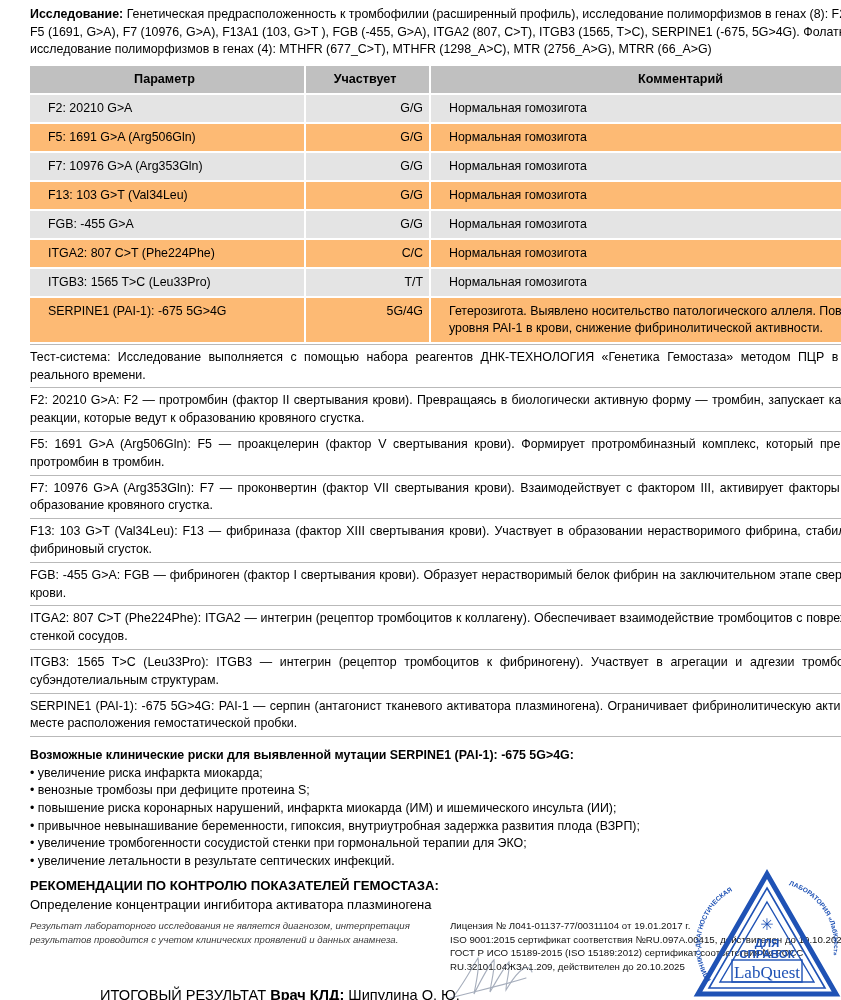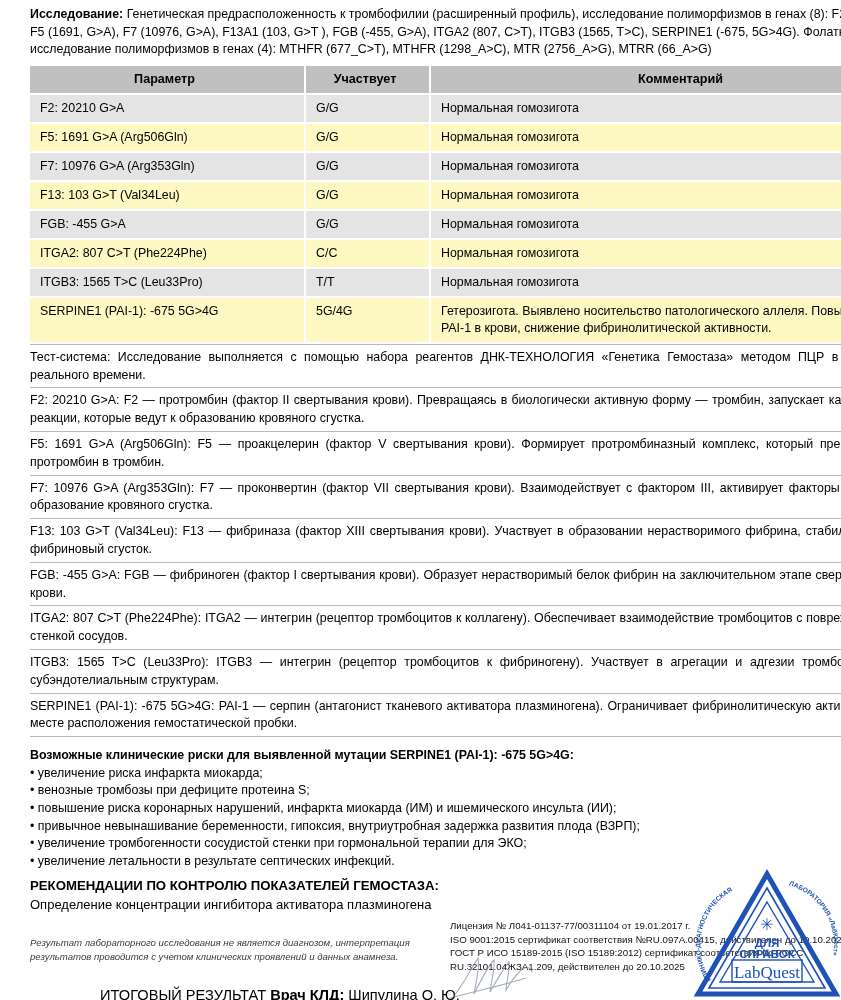--- a/index.html
+++ b/index.html
@@ -58,31 +58,31 @@
     font-weight: bold;
     padding: 6px 9px 7px 4px;
     text-align: center;
     border-right: 2px solid #ffffff;
     border-bottom: 2px solid #ffffff;
   }
   table.results th:last-child { border-right: none; }
 
   table.results td {
     font-size: 12.4px;
-    padding: 5px 6px 5px 10px;
+    padding: 5px 6px 5px 18px;
     vertical-align: top;
     border-right: 2px solid #ffffff;
     border-bottom: 2px solid #ffffff;
     line-height: 17px;
   }
   table.results td:last-child { border-right: none; }
   table.results tr.shaded td { background: #e4e4e4; }
-  table.results tr.plain  td { background: #fef9c3; }
+  table.results tr.plain  td { background: #fdba74; }
   td.param  { text-align: left; padding-left: 8px; }
-  td.result { text-align: left; }
+  td.result { text-align: right; }
   td.result.bold { font-weight: normal; }
   td.comm   { text-align: left; padding-left: 8px; }
 
   
   .sep {
     border-top: 1px solid #b9b9b9;
     margin: 0;
   }
   .desc-block {
     font-size: 12.4px;
@@ -118,21 +118,21 @@
 
   
   .legal-zone {
     position: relative;
     margin-top: 2px;
     height: 62px;
   }
   .disclaimer {
     position: absolute;
     left: 0;
-    top: 17px;
+    top: 0;
     width: 400px;
     font-style: italic;
     font-size: 9.6px;
     line-height: 13.6px;
     color: #3a3a3a;
   }
   .license {
     position: absolute;
     left: 420px;
     top: 0;

